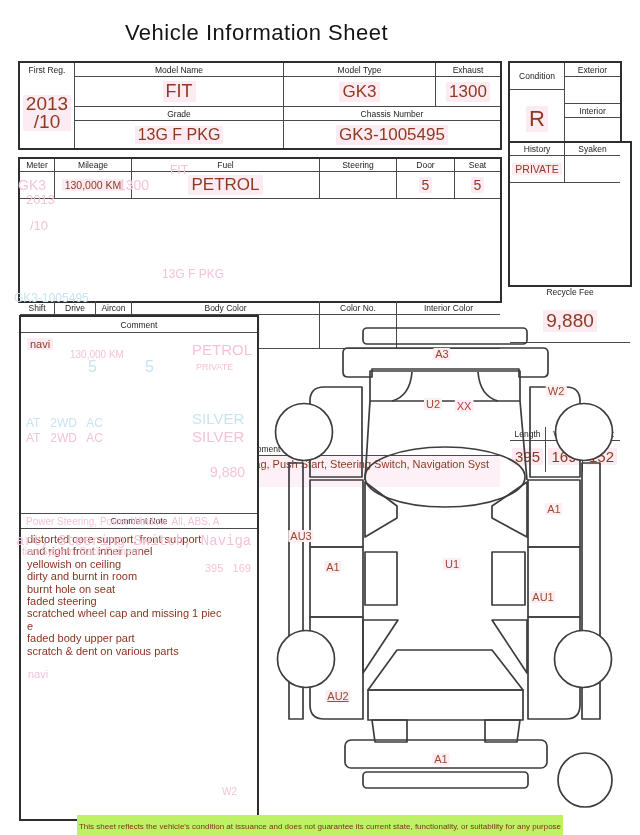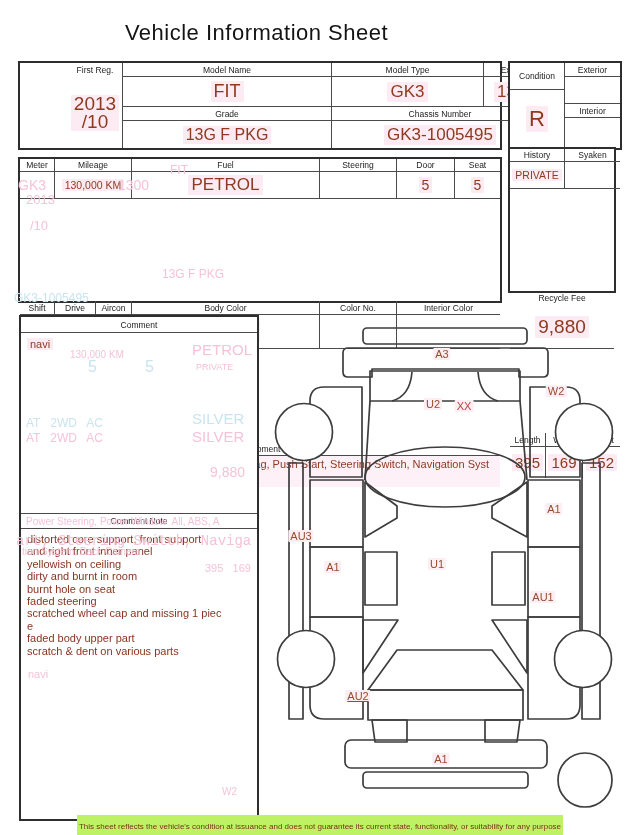--- a/index.html
+++ b/index.html
@@ -32,21 +32,21 @@
   svg{display:block;}
 </style>
 </head>
 <body>
 
 <div id="page">
 
   <div id="title" class="abs">Vehicle Information Sheet</div>
 
   <div class="box" style="left:18px;top:61px;width:484px;height:89px">
-    <div class="grid" style="grid-template-columns:55px 209px 152px 64px;grid-template-rows:14px 30px 14px 27px;padding-left:48px;">
+    <div class="grid" style="grid-template-columns:55px 209px 152px 64px;grid-template-rows:14px 30px 14px 27px;">
       <div class="col br" style="grid-row:1/5;grid-column:1;">
         <div class="cell hdr" style="height:14px">First Reg.</div>
         <div class="cell val" style="flex:1">
           <div class="frv">
             <div class="hl">2013</div>
             <div class="hl">/10</div>
           </div>
         </div>
       </div>
       <div class="cell hdr bb br" style="grid-row:1;grid-column:2">Model Name</div>
@@ -131,21 +131,21 @@
         </div>
       <div class="cell val bb br"></div>
       <div class="cell val bb"></div>
     </div>
     <div class="col">
       <div class="cell hdr bb" style="height:13px">Equipment</div>
       <div id="equip-text">Power Steering, Power Window  All, ABS, Air Bag, Push Start, Steering Switch, Navigation System, Back Camera</div>
     </div>
   </div>
 
-  <div class="box" style="left:508px;top:147px;width:108px;height:146px">
+  <div class="box" style="left:508px;top:141px;width:124px;height:146px">
     <div class="grid" style="grid-template-columns:55px 55px;grid-template-rows:13px 27px;">
       <div class="cell hdr bb br">History</div>
       <div class="cell hdr bb">Syaken</div>
       <div class="cell val bb br" style="font-size:10.5px">
           <span class="hl">PRIVATE</span>
         </div>
       <div class="cell val bb"></div>
     </div>
     <div class="col">
       <div class="cell hdr" style="height:14px">Recycle Fee</div>
@@ -239,23 +239,23 @@
     </g>
   </svg>
   <div id="diagram-labels" class="abs" style="left:0;top:0">
       <span class="dlabel" style="left: 442px; top: 354px; color: rgb(156, 74, 44);">A3</span>
       <span class="dlabel" style="left: 433px; top: 404px; color: rgb(156, 74, 44);">U2</span>
       <span class="dlabel" style="left: 464px; top: 406px; color: rgb(196, 58, 58);">XX</span>
       <span class="dlabel" style="left: 556px; top: 391px; color: rgb(156, 74, 44);">W2</span>
       <span class="dlabel" style="left: 554px; top: 509px; color: rgb(156, 74, 44);">A1</span>
       <span class="dlabel" style="left: 301px; top: 536px; color: rgb(156, 74, 44);">AU3</span>
       <span class="dlabel" style="left: 333px; top: 567px; color: rgb(156, 74, 44);">A1</span>
-      <span class="dlabel" style="left: 437px; top: 564px; color: rgb(156, 74, 44);">U1</span>
+      <span class="dlabel" style="left: 452px; top: 564px; color: rgb(156, 74, 44);">U1</span>
       <span class="dlabel" style="left: 543px; top: 597px; color: rgb(156, 74, 44);">AU1</span>
-      <span class="dlabel" style="left: 358px; top: 696px; color: rgb(156, 74, 44); text-decoration: underline;">AU2</span>
+      <span class="dlabel" style="left: 338px; top: 696px; color: rgb(156, 74, 44); text-decoration: underline;">AU2</span>
       <span class="dlabel" style="left: 441px; top: 759px; color: rgb(156, 74, 44);">A1</span>
     </div>
 
   <div id="ghost-layer" class="abs" style="left:0;top:0">
       <div class="ghost" style="left: 18px; top: 177px; font-size: 14px; color: rgb(245, 195, 216);">GK3</div>
       <div class="ghost" style="left: 26px; top: 192px; font-size: 13px; color: rgb(245, 195, 216);">2013</div>
       <div class="ghost" style="left: 30px; top: 218px; font-size: 13px; color: rgb(245, 195, 216);">/10</div>
       <div class="ghost" style="left: 170px; top: 163px; font-size: 12px; color: rgb(245, 195, 216);">FIT</div>
       <div class="ghost" style="left: 118px; top: 177px; font-size: 14px; color: rgb(245, 195, 216);">1300</div>
       <div class="ghost" style="left: 162px; top: 267px; font-size: 12px; color: rgb(245, 195, 216);">13G F PKG</div>

